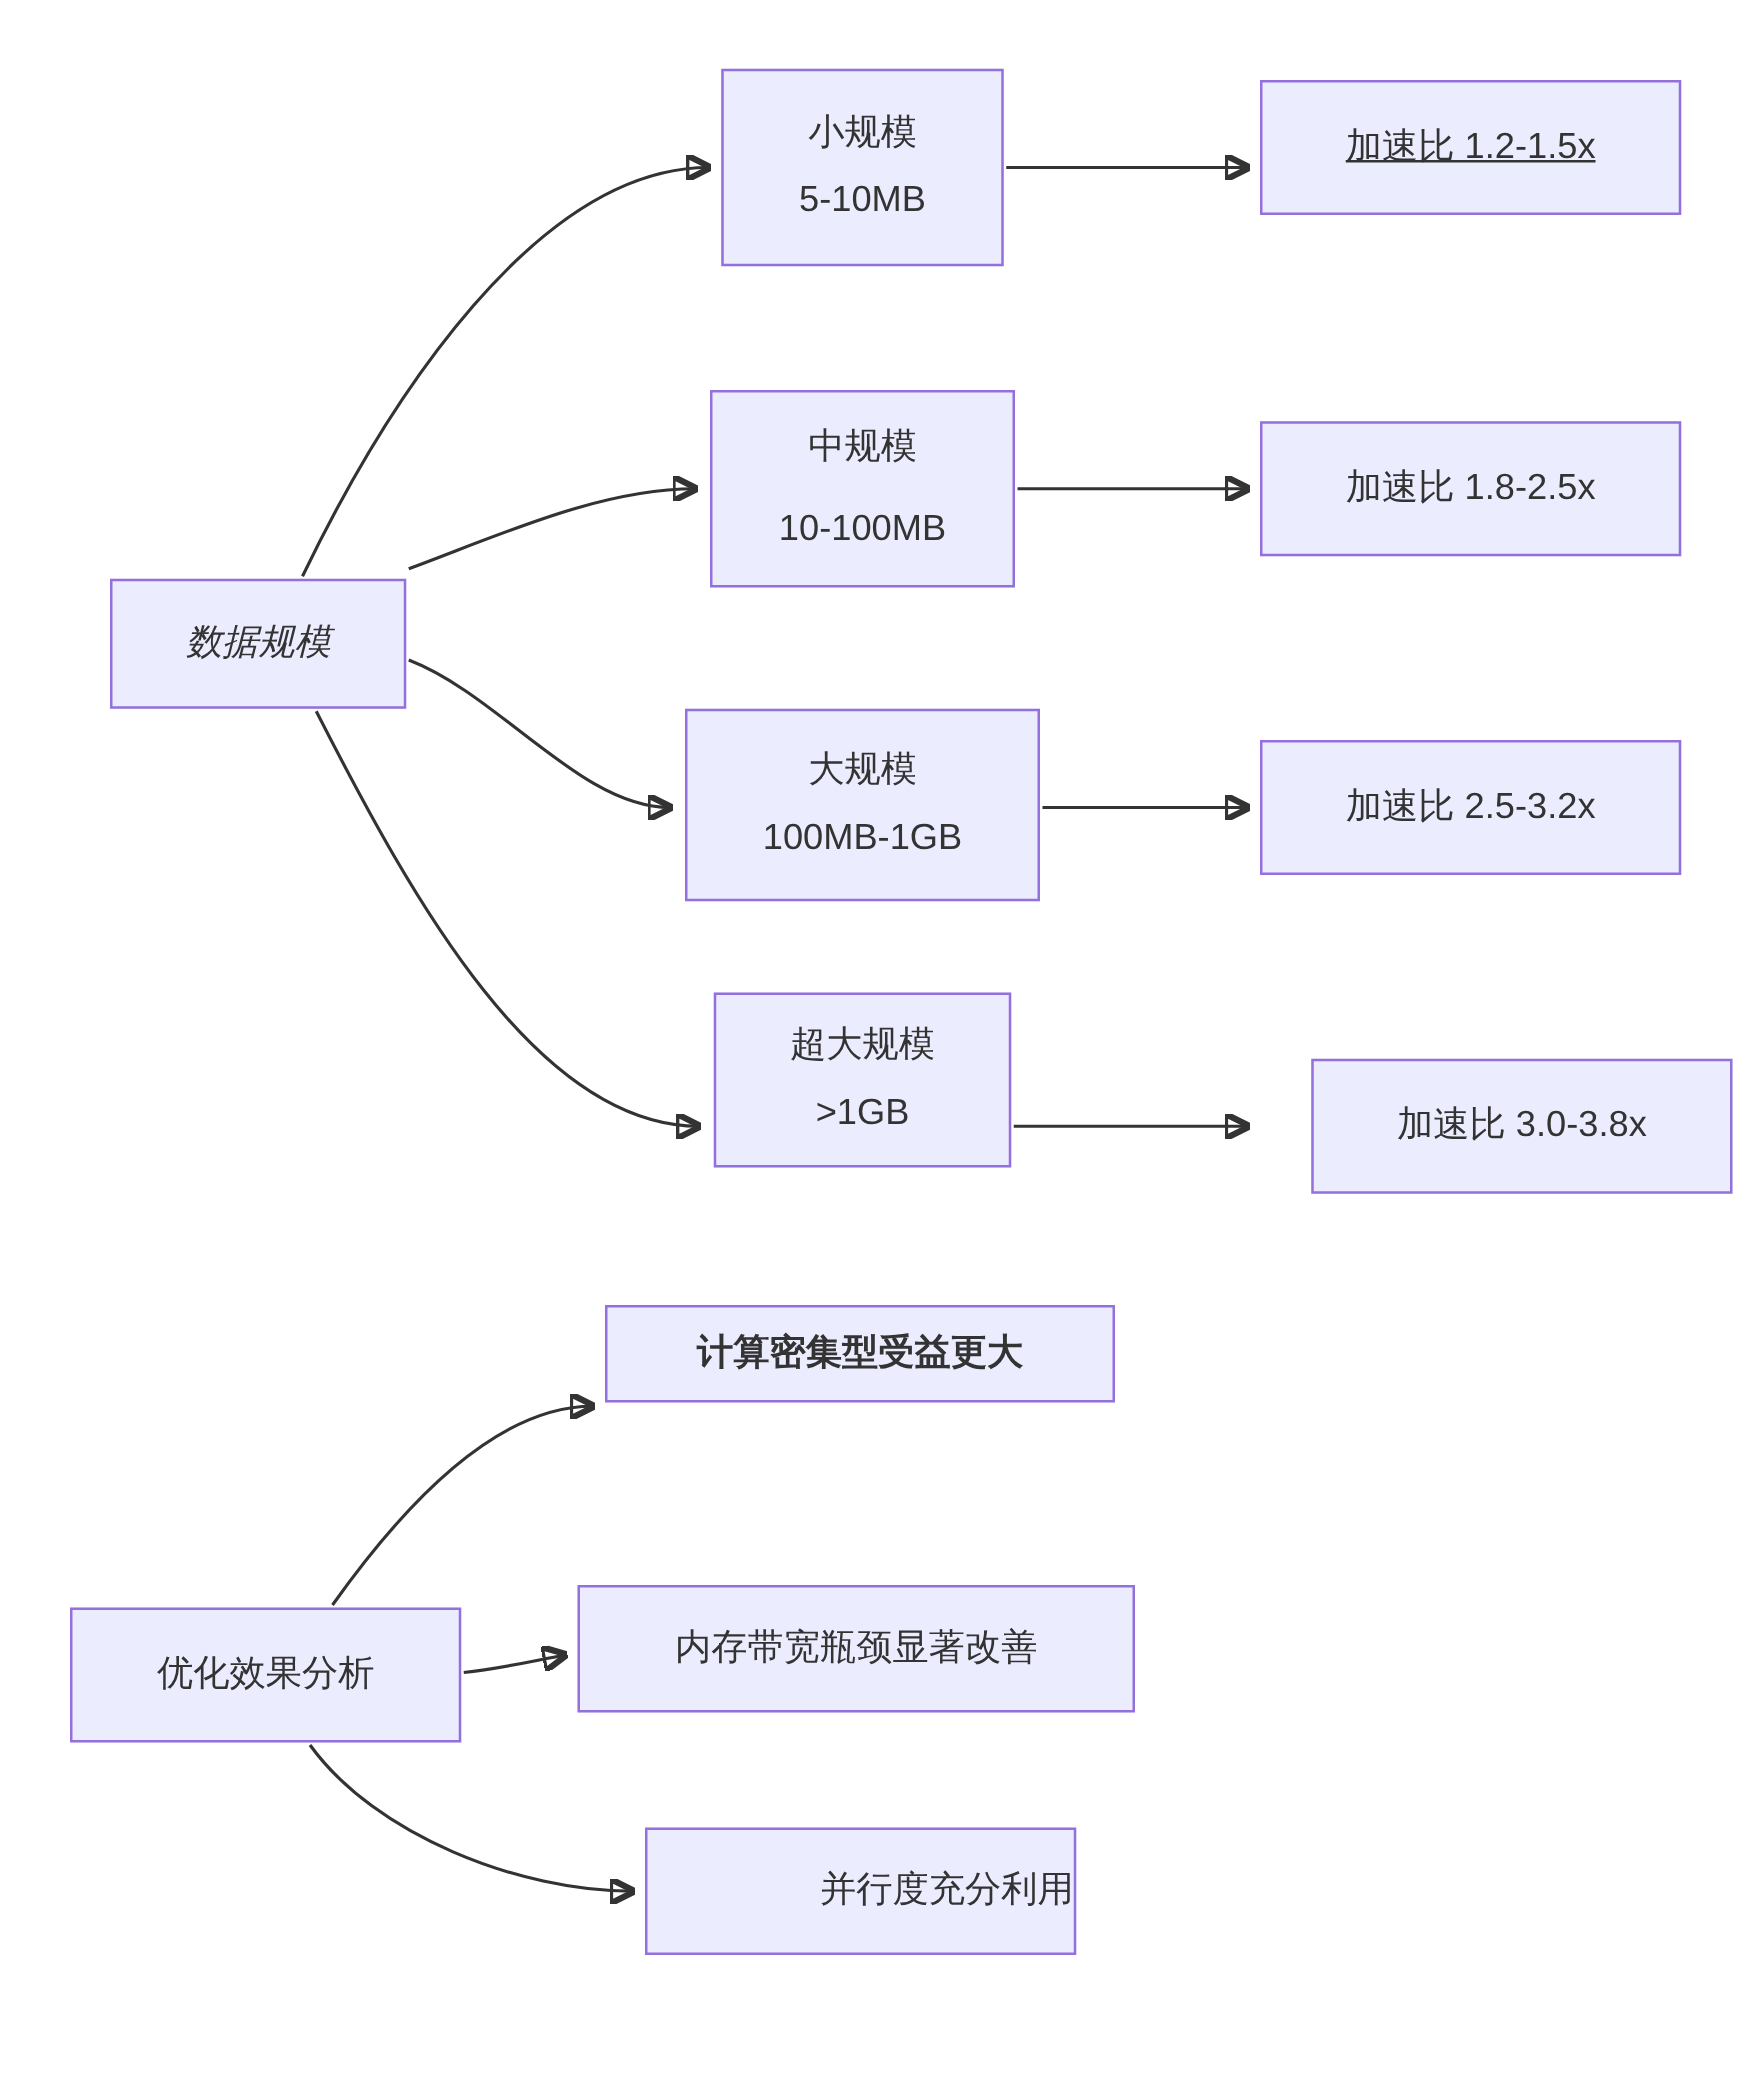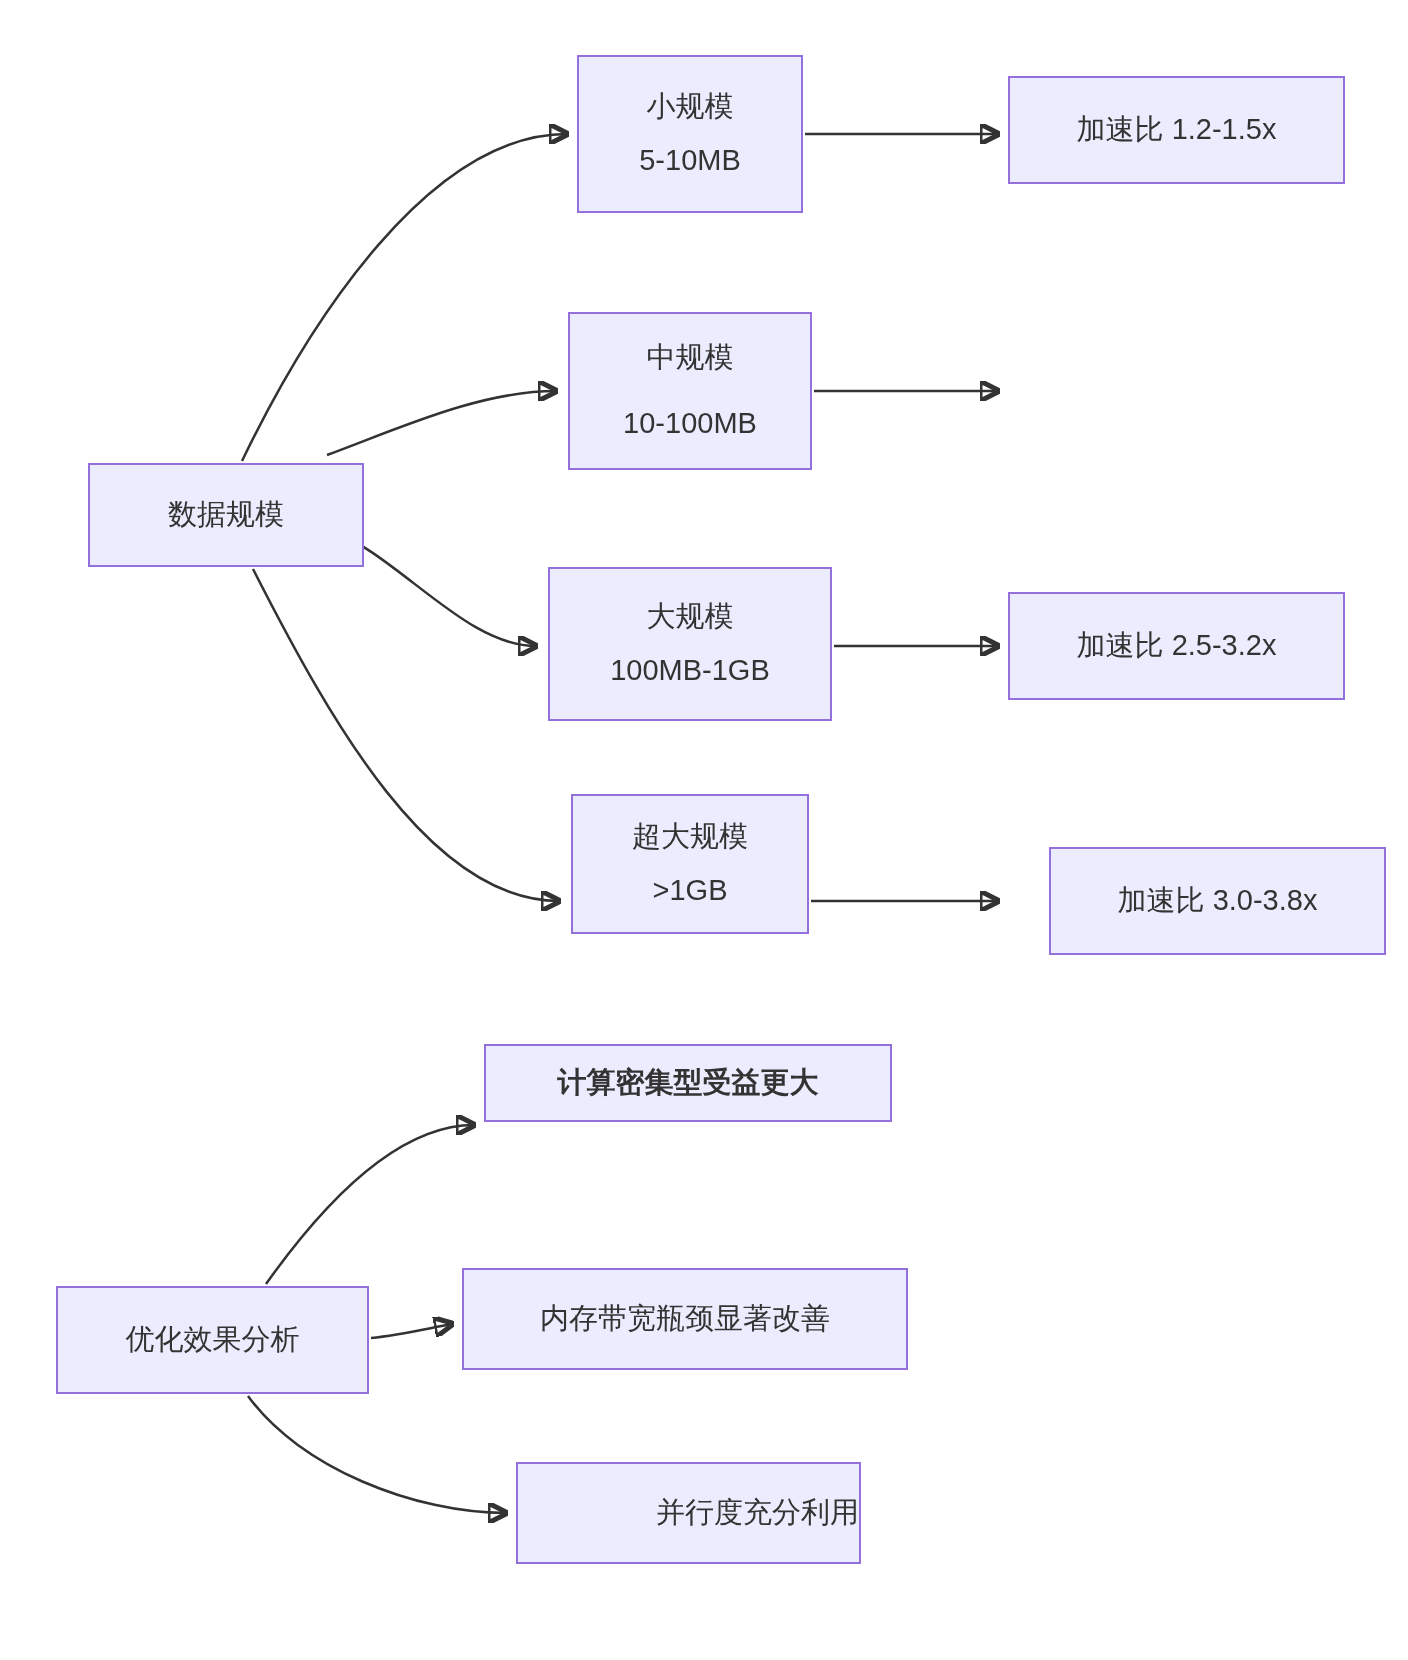--- a/index.html
+++ b/index.html
@@ -55,43 +55,46 @@
     <path d="M 805 134 H 998" marker-end="url(#arrow)"></path>
     <path d="M 814 391 H 998" marker-end="url(#arrow)"></path>
     <path d="M 834 646 H 998" marker-end="url(#arrow)"></path>
     <path d="M 811 901 H 998" marker-end="url(#arrow)"></path>
 
     <path d="M 266 1284 C 320 1208 395 1125 474 1125" marker-end="url(#arrow)"></path>
     <path d="M 371 1338 C 400 1335 425 1329 452 1324" marker-end="url(#arrow)"></path>
     <path d="M 248 1396 C 300 1468 415 1513 506 1513" marker-end="url(#arrow)"></path>
   </svg>
 
-  <div class="node" style="left:88px;top:463px;width:276px;height:104px;">
+  <div class="node" style="left:88px;top:463px;width:237px;height:104px;font-style:italic;">
     <span class="line">数据规模</span>
   </div>
 
   <div class="node" style="left:577px;top:55px;width:226px;height:158px;">
     <span class="line">小规模</span>
     <span class="line">5-10MB</span>
   </div>
   <div class="node" style="left:568px;top:312px;width:244px;height:158px;gap:12px;">
     <span class="line">中规模</span>
     <span class="line">10-100MB</span>
   </div>
   <div class="node" style="left:548px;top:567px;width:284px;height:154px;">
     <span class="line">大规模</span>
     <span class="line">100MB-1GB</span>
   </div>
   <div class="node" style="left:571px;top:794px;width:238px;height:140px;text-align:center;">
     <span class="line">超大规模</span>
     <span class="line">&gt;1GB</span>
   </div>
 
-  <div class="node" style="left:1008px;top:76px;width:337px;height:108px;">
+  <div class="node" style="left:1008px;top:64px;width:337px;height:108px;text-decoration:underline;">
     <span class="line">加速比 1.2-1.5x</span>
+  </div>
+  <div class="node" style="left:1008px;top:337px;width:337px;height:108px;">
+    <span class="line">加速比 1.8-2.5x</span>
   </div>
   <div class="node" style="left:1008px;top:592px;width:337px;height:108px;">
     <span class="line">加速比 2.5-3.2x</span>
   </div>
   <div class="node" style="left:1008px;top:847px;width:337px;height:108px;margin-left:41px;">
     <span class="line">加速比 3.0-3.8x</span>
   </div>
 
   <div class="node" style="left:56px;top:1286px;width:313px;height:108px;">
     <span class="line">优化效果分析</span>

